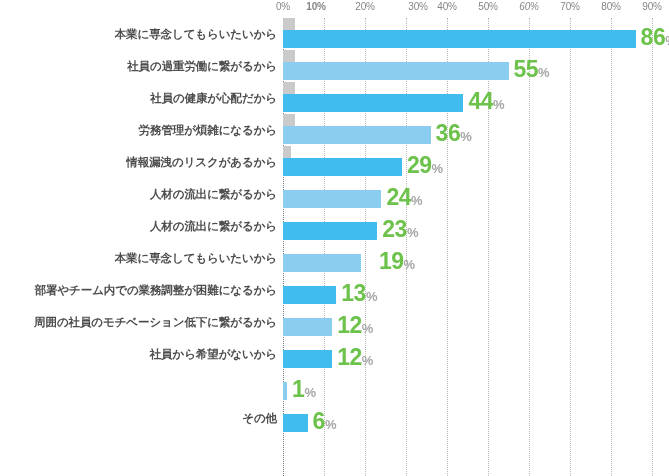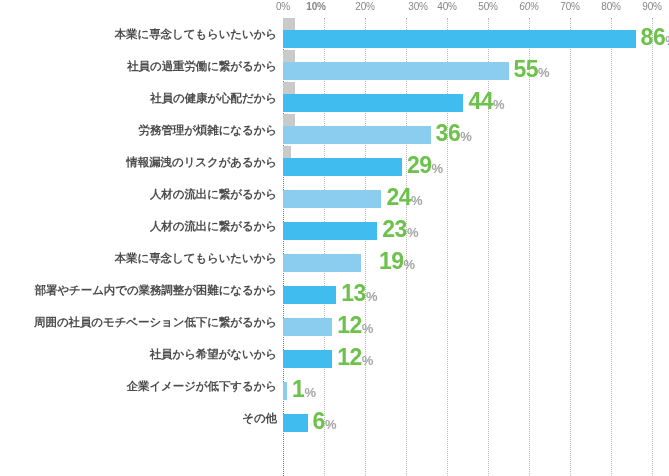--- a/index.html
+++ b/index.html
@@ -227,21 +227,20 @@
         </div>
       </div>
       <div class="row">
         <div class="row-label">社員から希望がないから</div>
         <div class="bar-wrap" style="width: 369px;">
           <div class="bar" style="width: 49.2px; background: rgb(65, 188, 238);"></div>
           <div class="value" style="left: 54.2px; color: rgb(108, 194, 74);"><span>12</span><span class="pct">%</span></div>
         </div>
       </div>
       <div class="row">
-        <div class="row-label">企業イメージが低下するから</div>
         <div class="bar-wrap" style="width: 369px;">
           <div class="bar" style="width: 4.1px; background: rgb(139, 205, 239);"></div>
           <div class="value" style="left: 9.1px; color: rgb(108, 194, 74);"><span>1</span><span class="pct">%</span></div>
         </div>
       </div>
       <div class="row">
         <div class="row-label">その他</div>
         <div class="bar-wrap" style="width: 369px;">
           <div class="bar" style="width: 24.6px; background: rgb(65, 188, 238);"></div>
           <div class="value" style="left: 29.6px; color: rgb(108, 194, 74);"><span>6</span><span class="pct">%</span></div>

